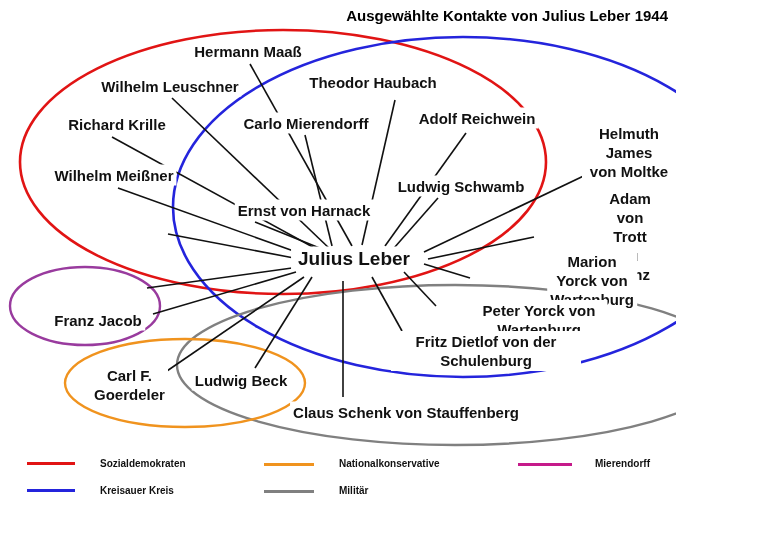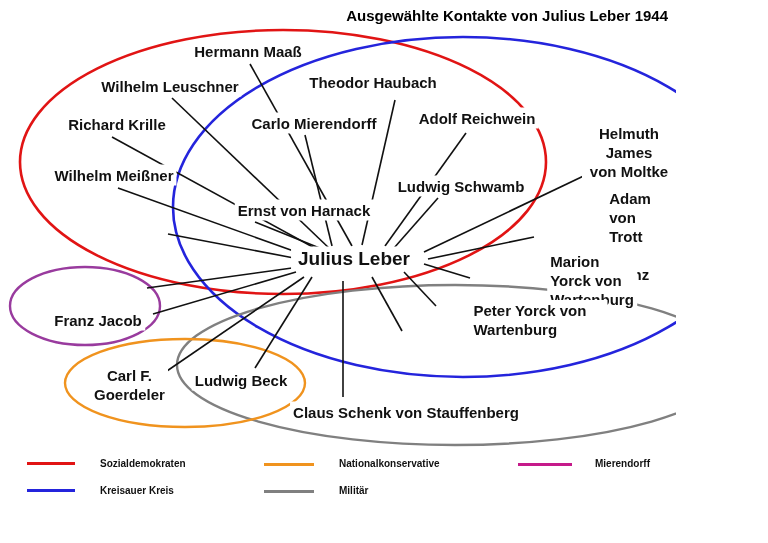--- a/index.html
+++ b/index.html
@@ -4,21 +4,21 @@
 <style>
   html,body{margin:0;padding:0;background:#ffffff;}
   #canvas{
     position:relative;width:676px;height:543px;background:#ffffff;overflow:hidden;
     font-family:"Liberation Sans",sans-serif;
   }
   #net{position:absolute;left:0;top:0;z-index:1;}
   .lbl{
     position:absolute;z-index:2;transform:translate(-50%,-50%);
     font-size:15px;font-weight:bold;color:#111;line-height:19px;
-    white-space:pre-line;background:#ffffff;padding:1px 3px;
+    white-space:pre-line;background:#ffffff;padding:1px 3px;text-align:center;
   }
   .lbl-left{transform:translate(0,-50%);text-align:center;}
   .center-name{font-size:19px;padding:2px 7px;}
   .title{
     position:absolute;right:8px;top:7px;z-index:2;
     font-size:15px;font-weight:bold;color:#000;white-space:nowrap;
   }
   .legend-swatch{position:absolute;height:3px;z-index:2;}
   .legend-label{
     position:absolute;z-index:2;transform:translateY(-50%);
@@ -61,32 +61,33 @@
       <line x1="153" y1="314" x2="296" y2="272"></line>
     </g>
   </svg>
 
   <div class="title">Ausgewählte Kontakte von Julius Leber 1944</div>
 
   <div class="lbl" style="left:248px;top:51px">Hermann Maaß</div>
   <div class="lbl" style="left:170px;top:86px">Wilhelm Leuschner</div>
   <div class="lbl" style="left:373px;top:82px">Theodor Haubach</div>
   <div class="lbl" style="left:117px;top:124px">Richard Krille</div>
-  <div class="lbl" style="left:314px;top:123px">Carlo Mierendorff</div>
+  <div class="lbl" style="left:306px;top:123px">Carlo Mierendorff</div>
   <div class="lbl" style="left:477px;top:118px">Adolf Reichwein</div>
   <div class="lbl" style="left:114px;top:175px">Wilhelm Meißner</div>
   <div class="lbl lbl-left" style="left:582px;top:152px">Helmuth James
 von Moltke</div>
   <div class="lbl" style="left:461px;top:186px">Ludwig Schwamb</div>
   <div class="lbl" style="left:304px;top:210px">Ernst von Harnack</div>
   <div class="lbl" style="left:630px;top:236px">Adam von Trott zu Franz</div>
   <div class="lbl center-name" style="left:354px;top:258px">Julius Leber</div>
   <div class="lbl" style="left:592px;top:280px">Marion Yorck von Wartenburg</div>
   <div class="lbl" style="left:98px;top:320px">Franz Jacob</div>
   <div class="lbl" style="left:539px;top:320px">Peter Yorck von Wartenburg</div>
+  <div class="lbl" style="left:486px;top:351px">Fritz Dietlof von der Schulenburg</div>
   <div class="lbl lbl-left" style="left:91px;top:385px">Carl F.
 Goerdeler</div>
   <div class="lbl" style="left:241px;top:380px">Ludwig Beck</div>
   <div class="lbl" style="left:406px;top:412px">Claus Schenk von Stauffenberg</div>
 
   <div class="legend-swatch" style="left: 27px; top: 462px; width: 48px; background-color: rgb(225, 20, 20);"></div>
   <div class="legend-label" style="left:100px;top:463px">Sozialdemokraten</div>
   <div class="legend-swatch" style="left: 264px; top: 463px; width: 50px; background-color: rgb(240, 147, 30);"></div>
   <div class="legend-label" style="left:339px;top:463px">Nationalkonservative</div>
   <div class="legend-swatch" style="left: 518px; top: 463px; width: 54px; background-color: rgb(197, 26, 138);"></div>

